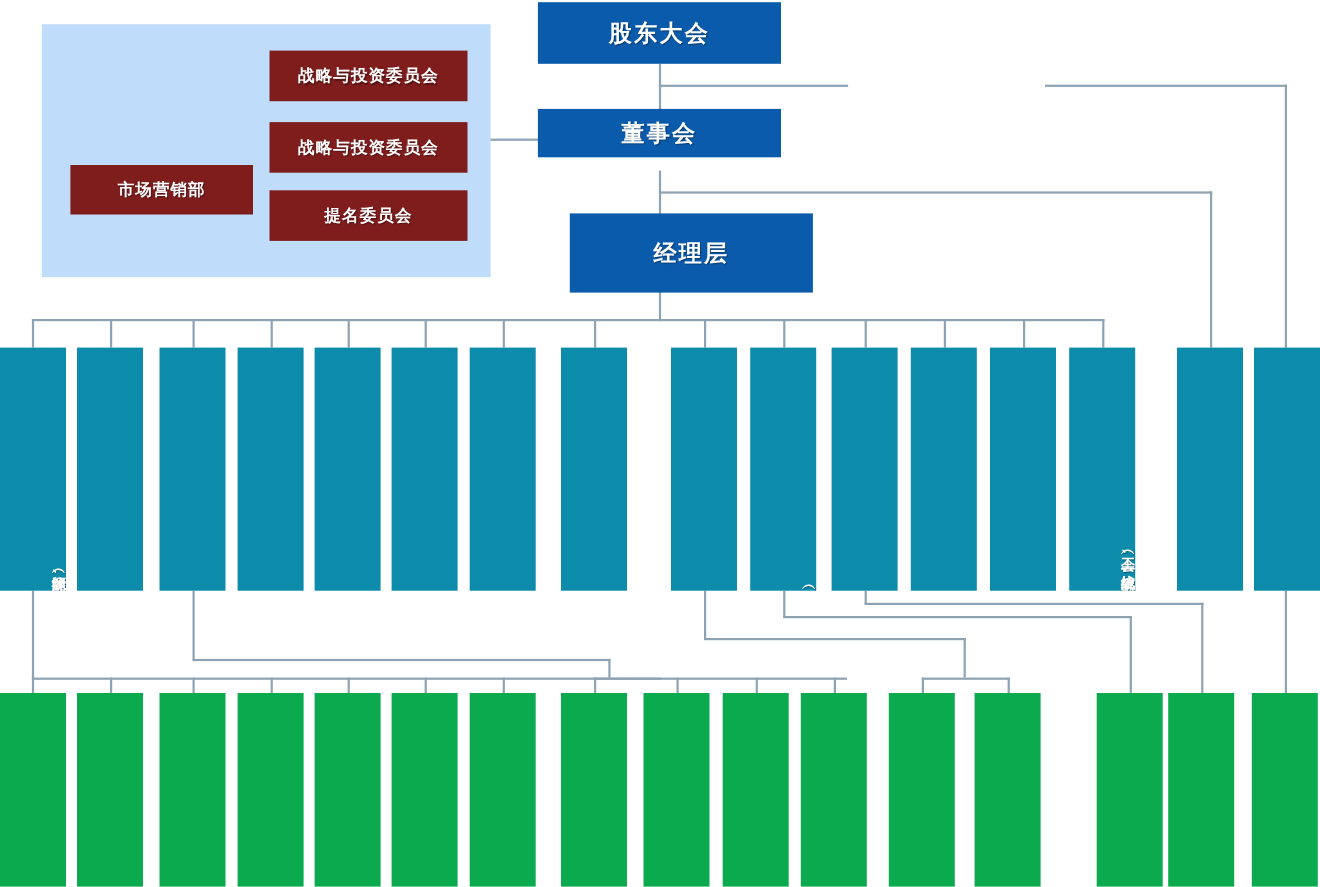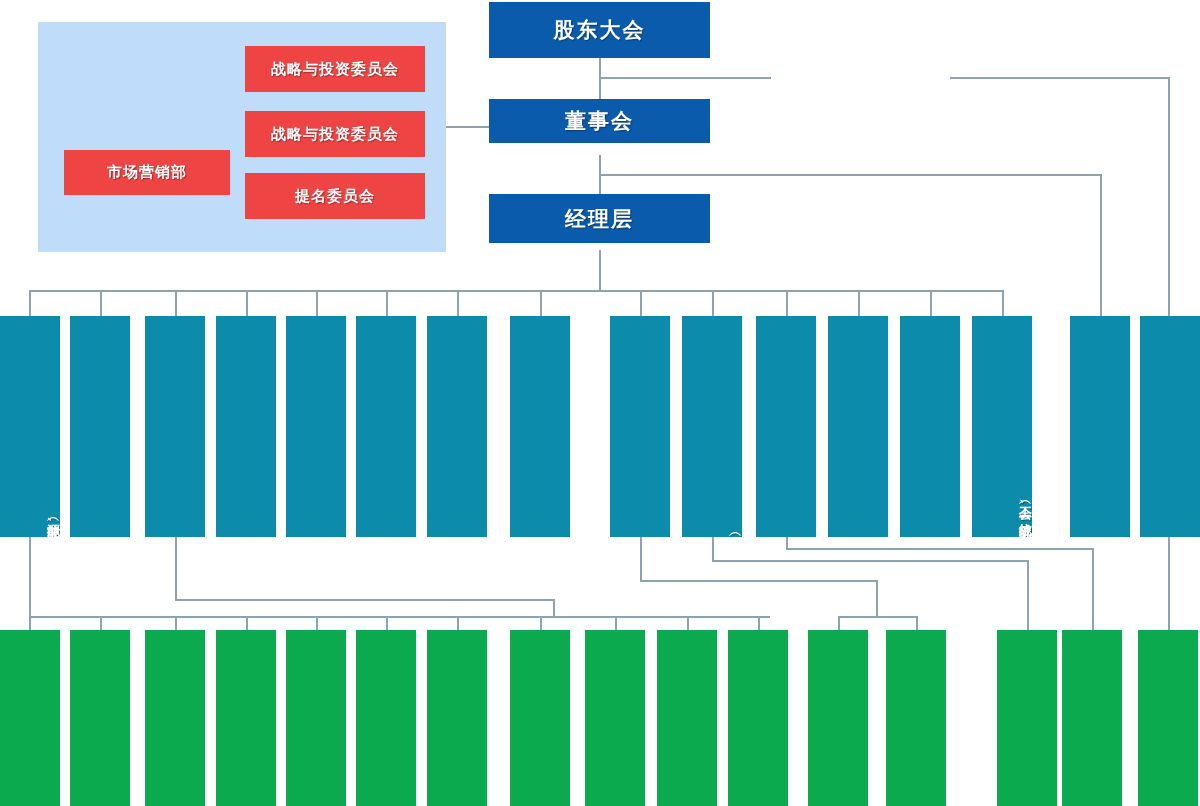--- a/index.html
+++ b/index.html
@@ -41,21 +41,21 @@
     letter-spacing:2px;
   }
 
   
   .panel{
     position:absolute;
     background:#c0dcfb;
   }
   .cmt{
     position:absolute;
-    background:#ef4444;
+    background:#7f1d1d;
     color:#fff;
     font-weight:bold;
     font-size:15px;
     display:flex;align-items:center;justify-content:center;
     text-shadow:1px 1px 1px rgba(0,0,0,.35);
     letter-spacing:1px;
   }
 
   
   .vert{
@@ -159,21 +159,21 @@
   <div class="cmt" style="left:64px;top:150px;width:166px;height:45px;">市场营销部</div>
   <div class="cmt" style="left:245px;top:46px;width:180px;height:46px;">战略与投资委员会</div>
   <div class="cmt" style="left:245px;top:111px;width:180px;height:46px;">战略与投资委员会</div>
   <div class="cmt" style="left:245px;top:173px;width:180px;height:46px;">提名委员会</div>
 
   <div class="node blue horiz toplvl" style="left:489px;top:2px;width:221px;height:56px;">股东大会</div>
 
   <div class="node blue horiz toplvl" style="left:489px;top:99px;width:221px;height:44px;">董事会</div>
 
 
-  <div class="node blue horiz toplvl" style="left:489px;top:194px;width:221px;height:49px;">经理层</div>
+  <div class="node blue horiz toplvl" style="left:518px;top:194px;width:221px;height:72px;">经理层</div>
 
   <div class="node teal vert" style="left:0px;top:316px;width:60px;height:221px;">
     <span class="col">生产部</span>
     <span class="col sub">（能源部、质量部）</span>
   </div>
 
   <div class="node teal vert" style="left:70px;top:316px;width:60px;height:221px;">
     <span class="col">生产管理中心</span>
   </div>
 

